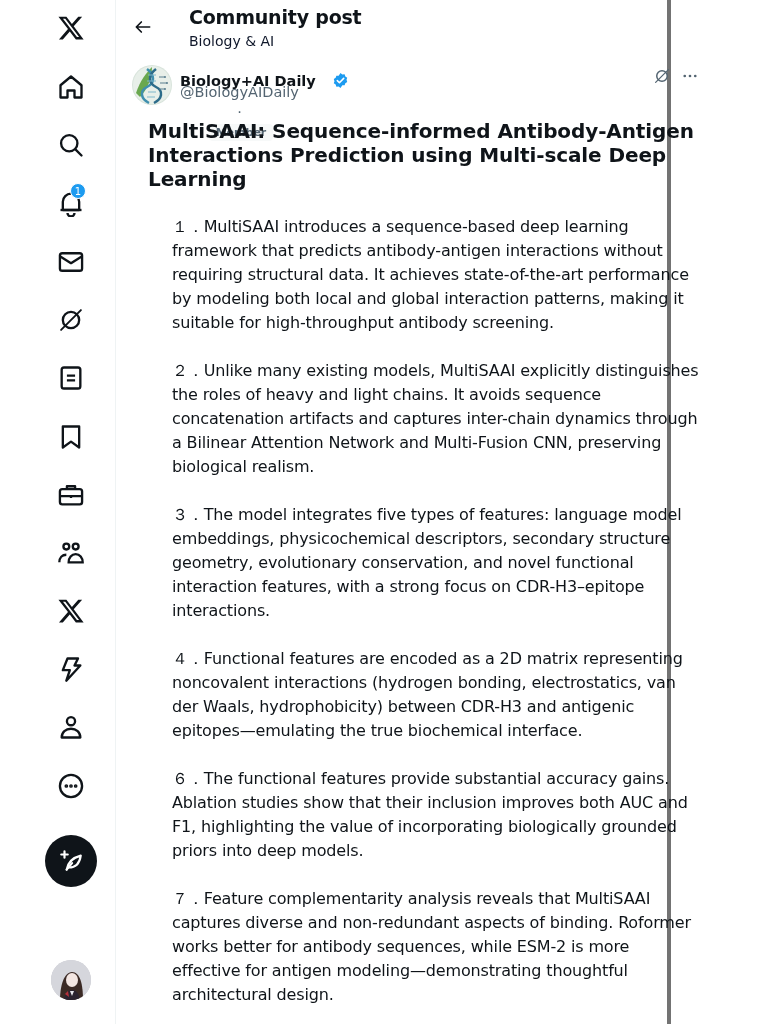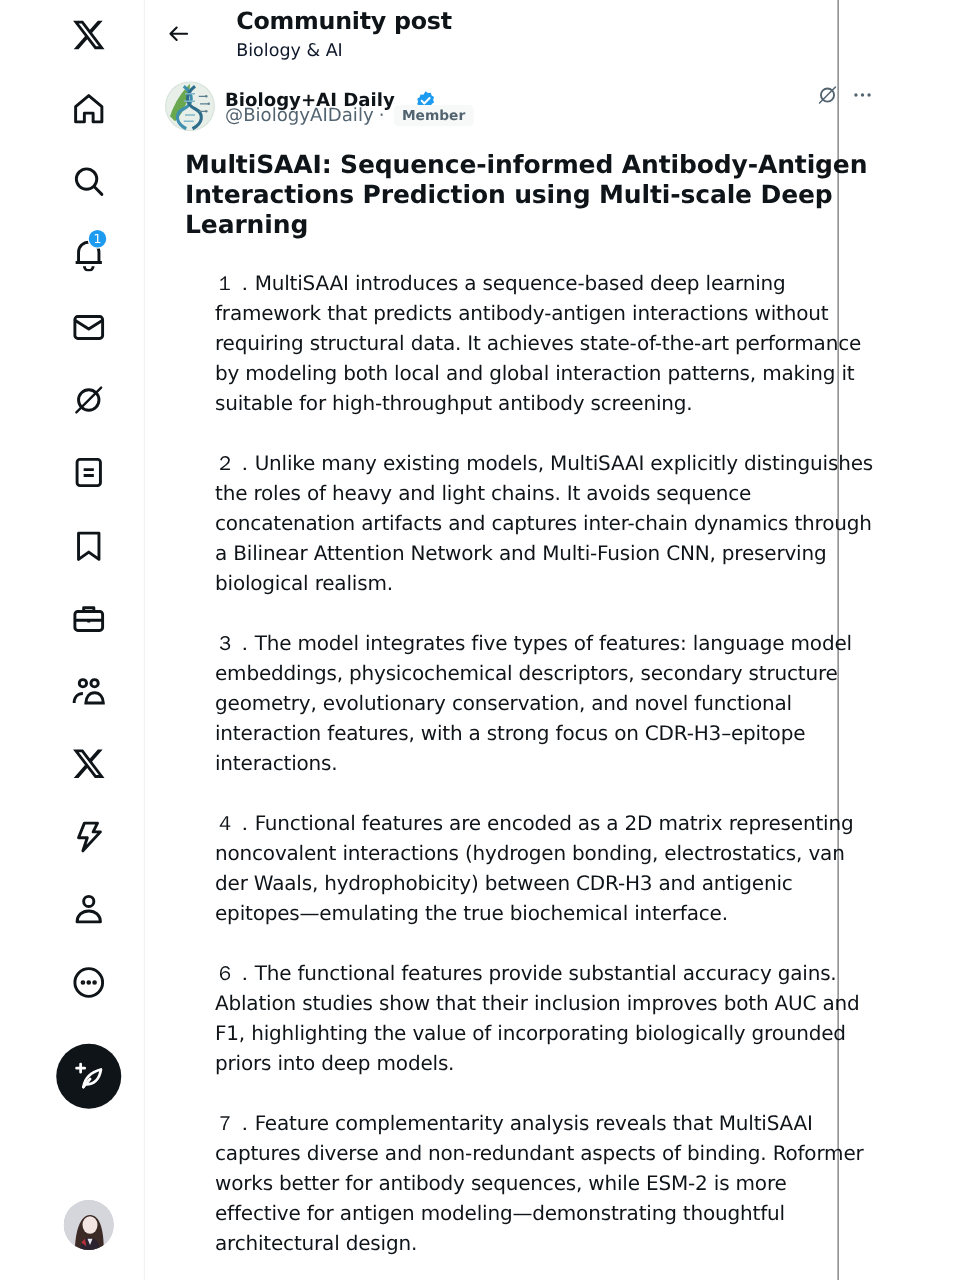--- a/index.html
+++ b/index.html
@@ -9,31 +9,31 @@
   
   .sidebar { position: absolute; left: 0; top: 0; width: 116px; height: 1024px; }
   .nav-item { position: absolute; left: 44px; width: 54px; height: 54px; display: flex; align-items: center; justify-content: center; cursor: pointer; }
   .nav-item svg { width: 28px; height: 28px; }
   .badge { position: absolute; top: 7px; left: 26px; min-width: 16px; height: 16px; border-radius: 8px; background: #1d9bf0; color: #fff; font-size: 10px; line-height: 16px; text-align: center; border: 1px solid #fff; font-family: "DejaVu Sans", sans-serif; }
   .compose { position: absolute; left: 45px; top: 835px; width: 52px; height: 52px; border-radius: 50%; background: #0f1419; display: flex; align-items: center; justify-content: center; cursor: pointer; }
   .compose svg { width: 26px; height: 26px; }
   .profile-avatar { position: absolute; left: 51px; top: 960px; width: 40px; height: 40px; border-radius: 50%; overflow: hidden; background: #c9c9cf; cursor: pointer; }
 
   
-  .main { position: absolute; left: 115px; top: 0; width: 556px; height: 1024px; border-left: 1px solid #eff3f4; border-right: 1px solid #737373; }
+  .main { position: absolute; left: 115px; top: 0; width: 556px; height: 1024px; border-left: 1px solid #eff3f4; border-right: 4px solid #737373; }
   .back-btn { position: absolute; left: 10px; top: 10px; width: 34px; height: 34px; display: flex; align-items: center; justify-content: center; cursor: pointer; }
   .back-btn svg { width: 20px; height: 20px; }
   .header-title { position: absolute; left: 73px; top: 6px; font-size: 19px; font-weight: bold; letter-spacing: -0.2px; }
   .header-sub { position: absolute; left: 73px; top: 33px; font-size: 14px; color: #0f172a; cursor: pointer; }
 
   .author-avatar { position: absolute; left: 16px; top: 65px; width: 40px; height: 40px; border-radius: 50%; overflow: hidden; cursor: pointer; }
   .author-name-row { position: absolute; left: 64px; top: 72px; display: flex; align-items: center; gap: 16px; }
   .author-name { font-size: 14.5px; font-weight: bold; cursor: pointer; }
   .verified-icon { width: 17px; height: 17px; }
-  .author-handle-row { position: absolute; left: 64px; top: 84px; display: flex; align-items: center; gap: 4px; font-size: 14.5px; color: #536471; }
+  .author-handle-row { position: absolute; left: 64px; top: 84px; display: flex; align-items: center; gap: 4px; font-size: 14.5px; color: #536471; flex-direction: column; }
   .member-badge { background: #f7f9f9; color: #536471; font-size: 11px; font-weight: bold; padding: 2px 7px; border-radius: 4px; margin-left: 3px; }
   .grok-btn { position: absolute; left: 534px; top: 64px; width: 24px; height: 24px; display: flex; align-items: center; justify-content: center; cursor: pointer; }
   .grok-btn svg { width: 18px; height: 18px; }
   .more-btn { position: absolute; left: 562px; top: 64px; width: 24px; height: 24px; display: flex; align-items: center; justify-content: center; cursor: pointer; }
   .more-btn svg { width: 18px; height: 18px; }
 
   .post-body { position: absolute; left: 16px; top: 119px; width: 568px; font-size: 16px; line-height: 24px; color: #0f1419; }
   .post-title { font-weight: bold; font-size: 20px; line-height: 24px; margin-bottom: 24px; letter-spacing: -0.1px; margin-left: 16px; }
   .post-para { margin-bottom: 24px; letter-spacing: -0.15px; margin-left: 40px; }
 </style>

